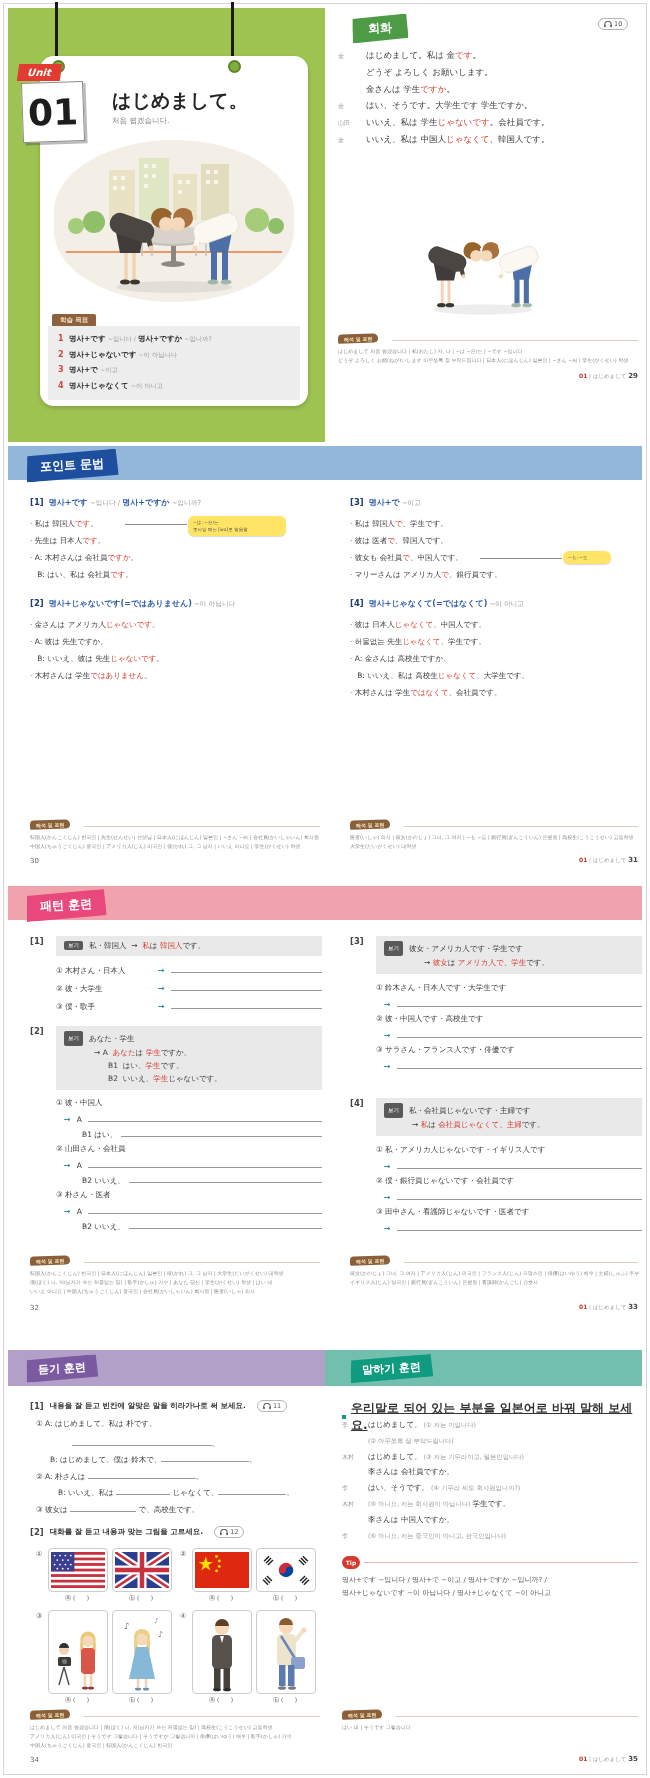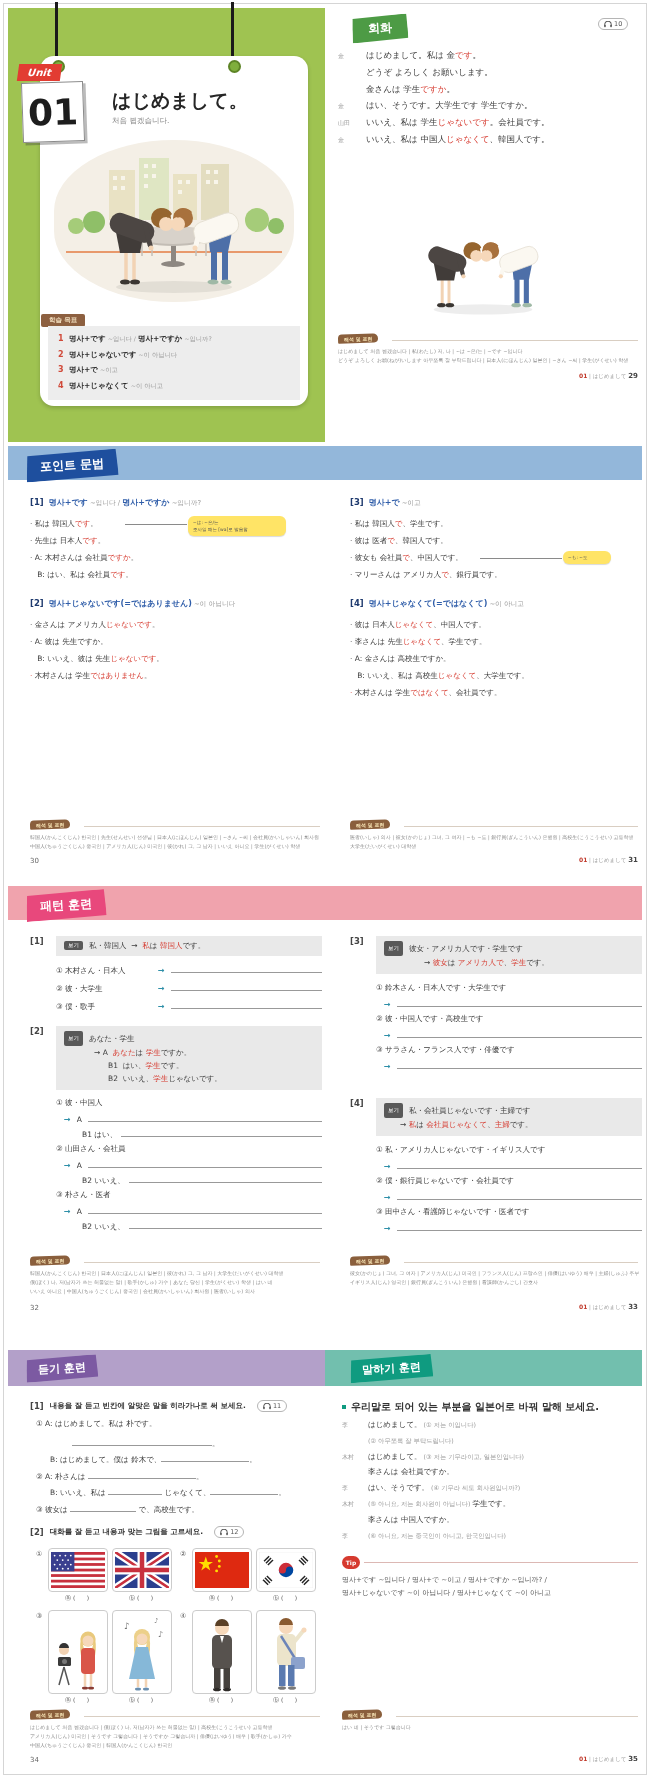--- a/index.html
+++ b/index.html
@@ -94,21 +94,21 @@
   .l-row{display:flex;align-items:baseline;height:16.5px;font-size:7.5px;}
   .card{position:absolute;border:1px solid #ccc;border-radius:4px;background:#fff;display:flex;align-items:center;justify-content:center;overflow:hidden;}
   .ch-label{position:absolute;text-align:center;font-size:6px;color:#555;white-space:pre;}
   .g-num{position:absolute;font-size:7px;color:#555;}
   .s-rows{position:absolute;}
   .s-row{display:flex;height:15.8px;align-items:baseline;}
   .s-sp{width:26px;font-size:6px;color:#9a9a9a;flex:none;}
   .s-tx{font-size:7.5px;}
   .s-intro{display:flex;align-items:center;gap:5px;}
   .s-bullet{width:4px;height:4px;background:#0f9b80;flex:none;}
-  .s-intro-tx{font-size:10px;font-weight:bold;color:#333;}
+  .s-intro-tx{font-size:12px;font-weight:bold;color:#333;text-decoration:underline;}
   .tip-circle{position:absolute;width:18px;height:13px;background:#d63a2f;color:#fff;font-size:6px;font-weight:bold;border-radius:8px;display:flex;align-items:center;justify-content:center;}
   .tip-line{position:absolute;height:1px;background:#dcb8b4;}
   .tip-tx{position:absolute;font-size:7px;color:#555;line-height:13px;}
 </style>
 </head>
 <body>
 
 <div class="canvas">
 
   <svg width="0" height="0" style="position:absolute" aria-hidden="true">
@@ -193,21 +193,21 @@
             <line x1="152" y1="103" x2="152" y2="116" stroke="#c5bfb7" stroke-width="1.5"></line>
           <rect x="117" y="98" width="5" height="24" fill="#8d8781"></rect>
           <ellipse cx="119" cy="124" rx="12" ry="3" fill="#8d8781"></ellipse>
           <ellipse cx="119" cy="97" rx="38" ry="9" fill="#c3bdb5"></ellipse>
           <ellipse cx="119" cy="95" rx="38" ry="9" fill="#d8d2ca"></ellipse>
         </g>
         <use href="#bow-pair" x="0" y="0" width="200" height="140" transform="translate(20,20)"></use>
       </svg>
     </div>
 
-    <div class="goal-tag" style="left:1px;top:258px">학습 목표</div>
+    <div class="goal-tag" style="left:12px;top:258px">학습 목표</div>
     <div class="goal-box" style="left:8px;top:270px;width:232px;height:62px">
       <div class="goal-row">
           <span class="goal-num">1</span>
           <span class="rich goal-segs"><span class="sg-kb">명사+です</span><span class="sg-g"> ~입니다 / </span><span class="sg-kb">명사+ですか</span><span class="sg-g"> ~입니까?</span></span>
         </div>
       <div class="goal-row">
           <span class="goal-num">2</span>
           <span class="rich goal-segs"><span class="sg-kb">명사+じゃないです</span><span class="sg-g"> ~이 아닙니다</span></span>
         </div>
       <div class="goal-row">
@@ -314,21 +314,21 @@
   <div class="conn" style="left:480px;top:558px;width:82px"></div>
   <div class="ynote" style="left:563px;top:551px;width:38px">
     <div>~も: ~도</div>
   </div>
   <div class="g-sec" style="left:350px;top:598px">
     <div class="g-headrow">
         <span class="g-no">[4]</span>
         <span class="rich g-head"><span class="sg-b">명사+じゃなくて(=ではなくて)</span><span class="sg-g"> ~이 아니고</span></span>
       </div>
     <div class="rich g-item"><span class="sg-k">· 彼は 日本人</span><span class="sg-r">じゃなくて</span><span class="sg-k">、中国人です。</span></div>
-    <div class="rich g-item"><span class="sg-k">· 李さんは 先生</span><span class="sg-r">じゃなくて</span><span class="sg-k">、学生です。</span></div>
+    <div class="rich g-item"><span class="sg-k">· 허물없는 先生</span><span class="sg-r">じゃなくて</span><span class="sg-k">、学生です。</span></div>
     <div class="rich g-item"><span class="sg-k">· A: 金さんは 高校生ですか。</span></div>
     <div class="rich g-item"><span class="sg-k">   B: いいえ、私は 高校生</span><span class="sg-r">じゃなくて</span><span class="sg-k">、大学生です。</span></div>
     <div class="rich g-item"><span class="sg-r">· </span><span class="sg-k">木村さんは 学生</span><span class="sg-r">ではなくて</span><span class="sg-k">、会社員です。</span></div>
   </div>
 
   <div class="vtag" style="left:30px;top:820px">해석 및 표현</div>
   <div class="vline" style="left:84px;top:826px;width:236px"></div>
   <div class="vocab" style="left:30px;top:833px;width:292px">韓国人(かんこくじん) 한국인 | 先生(せんせい) 선생님 | 日本人(にほんじん) 일본인 | ~さん ~씨 | 会社員(かいしゃいん) 회사원</div>
   <div class="vocab" style="left:30px;top:842px;width:292px">中国人(ちゅうごくじん) 중국인 | アメリカ人(じん) 미국인 | 彼(かれ) 그, 그 남자 | いいえ 아니요 | 学生(がくせい) 학생</div>
   <div class="pagenum" style="left:30px;top:857px">30</div>
@@ -437,21 +437,21 @@
           <span class="p-fill"></span>
         </div>
     </div>
   </div>
 
   <div class="p-sec" style="left:350px;top:1098px">
     <span class="p-no">[4]</span>
     <div class="p-body">
       <div class="ex-box">
         <div class="ex-line"><span class="ex-badge">보기</span><span>私・会社員じゃないです・主婦です</span></div>
-        <div class="rich ex-line" style="margin-left:16px"><span class="sg-k">→ </span><span class="sg-r">私</span><span class="sg-k">は </span><span class="sg-r">会社員</span><span class="sg-r">じゃなくて</span><span class="sg-k">、</span><span class="sg-r">主婦</span><span class="sg-k">です。</span></div>
+        <div class="rich ex-line" style="margin-left:28px"><span class="sg-k">→ </span><span class="sg-r">私</span><span class="sg-k">は </span><span class="sg-r">会社員</span><span class="sg-r">じゃなくて</span><span class="sg-k">、</span><span class="sg-r">主婦</span><span class="sg-k">です。</span></div>
       </div>
       <div style="height:6px"></div>
       <div class="p-ilabel">① 私・アメリカ人じゃないです・イギリス人です</div>
       <div class="p-sub">
           <span class="p-arrow">→</span>
           <span class="p-fill"></span>
         </div>
       <div class="p-ilabel">② 僕・銀行員じゃないです・会社員です</div>
       <div class="p-sub">
           <span class="p-arrow">→</span>
@@ -499,21 +499,21 @@
             <rect x="7.8" y="4.6" width="2" height="2.8" rx="0.8" fill="#555"></rect>
           </svg>
         <span>11</span>
       </span>
     </div>
     <div style="height:5px"></div>
     <div class="rich l-row" style="margin-left:6px"><span class="sg-k">① A: はじめまして。私は 朴です。</span></div>
     <div class="rich l-row" style="margin-left:42px"><span class="bk" style="width: 140px;"></span><span class="sg-k">。</span></div>
     <div class="rich l-row" style="margin-left:20px"><span class="sg-k">B: はじめまして。僕は 鈴木で、</span><span class="bk" style="width: 88px;"></span><span class="sg-k">。</span></div>
     <div class="rich l-row" style="margin-left:6px"><span class="sg-k">② A: 朴さんは </span><span class="bk" style="width: 108px;"></span><span class="sg-k">。</span></div>
-    <div class="rich l-row" style="margin-left:20px"><span class="sg-k">B: いいえ、私は </span><span class="bk" style="width: 54px;"></span><span class="sg-k"> じゃなくて、</span><span class="bk" style="width: 68px;"></span><span class="sg-k">。</span></div>
+    <div class="rich l-row" style="margin-left:28px"><span class="sg-k">B: いいえ、私は </span><span class="bk" style="width: 54px;"></span><span class="sg-k"> じゃなくて、</span><span class="bk" style="width: 68px;"></span><span class="sg-k">。</span></div>
     <div class="rich l-row" style="margin-left:6px"><span class="sg-k">③ 彼女は </span><span class="bk" style="width: 66px;"></span><span class="sg-k"> で、高校生です。</span></div>
   </div>
 
   <div class="abs" style="left:30px;top:1524px;width:292px">
     <div class="q-head">
       <span class="q-no">[2]</span>
       <span class="q-title">대화를 잘 듣고 내용과 맞는 그림을 고르세요.</span>
       <span class="audio-pill-inline">
         <svg viewBox="0 0 10 8" width="8" height="7">
             <path d="M1,6 V4 a4,4 0 0 1 8,0 V6" fill="none" stroke="#555" stroke-width="1.3"></path>

